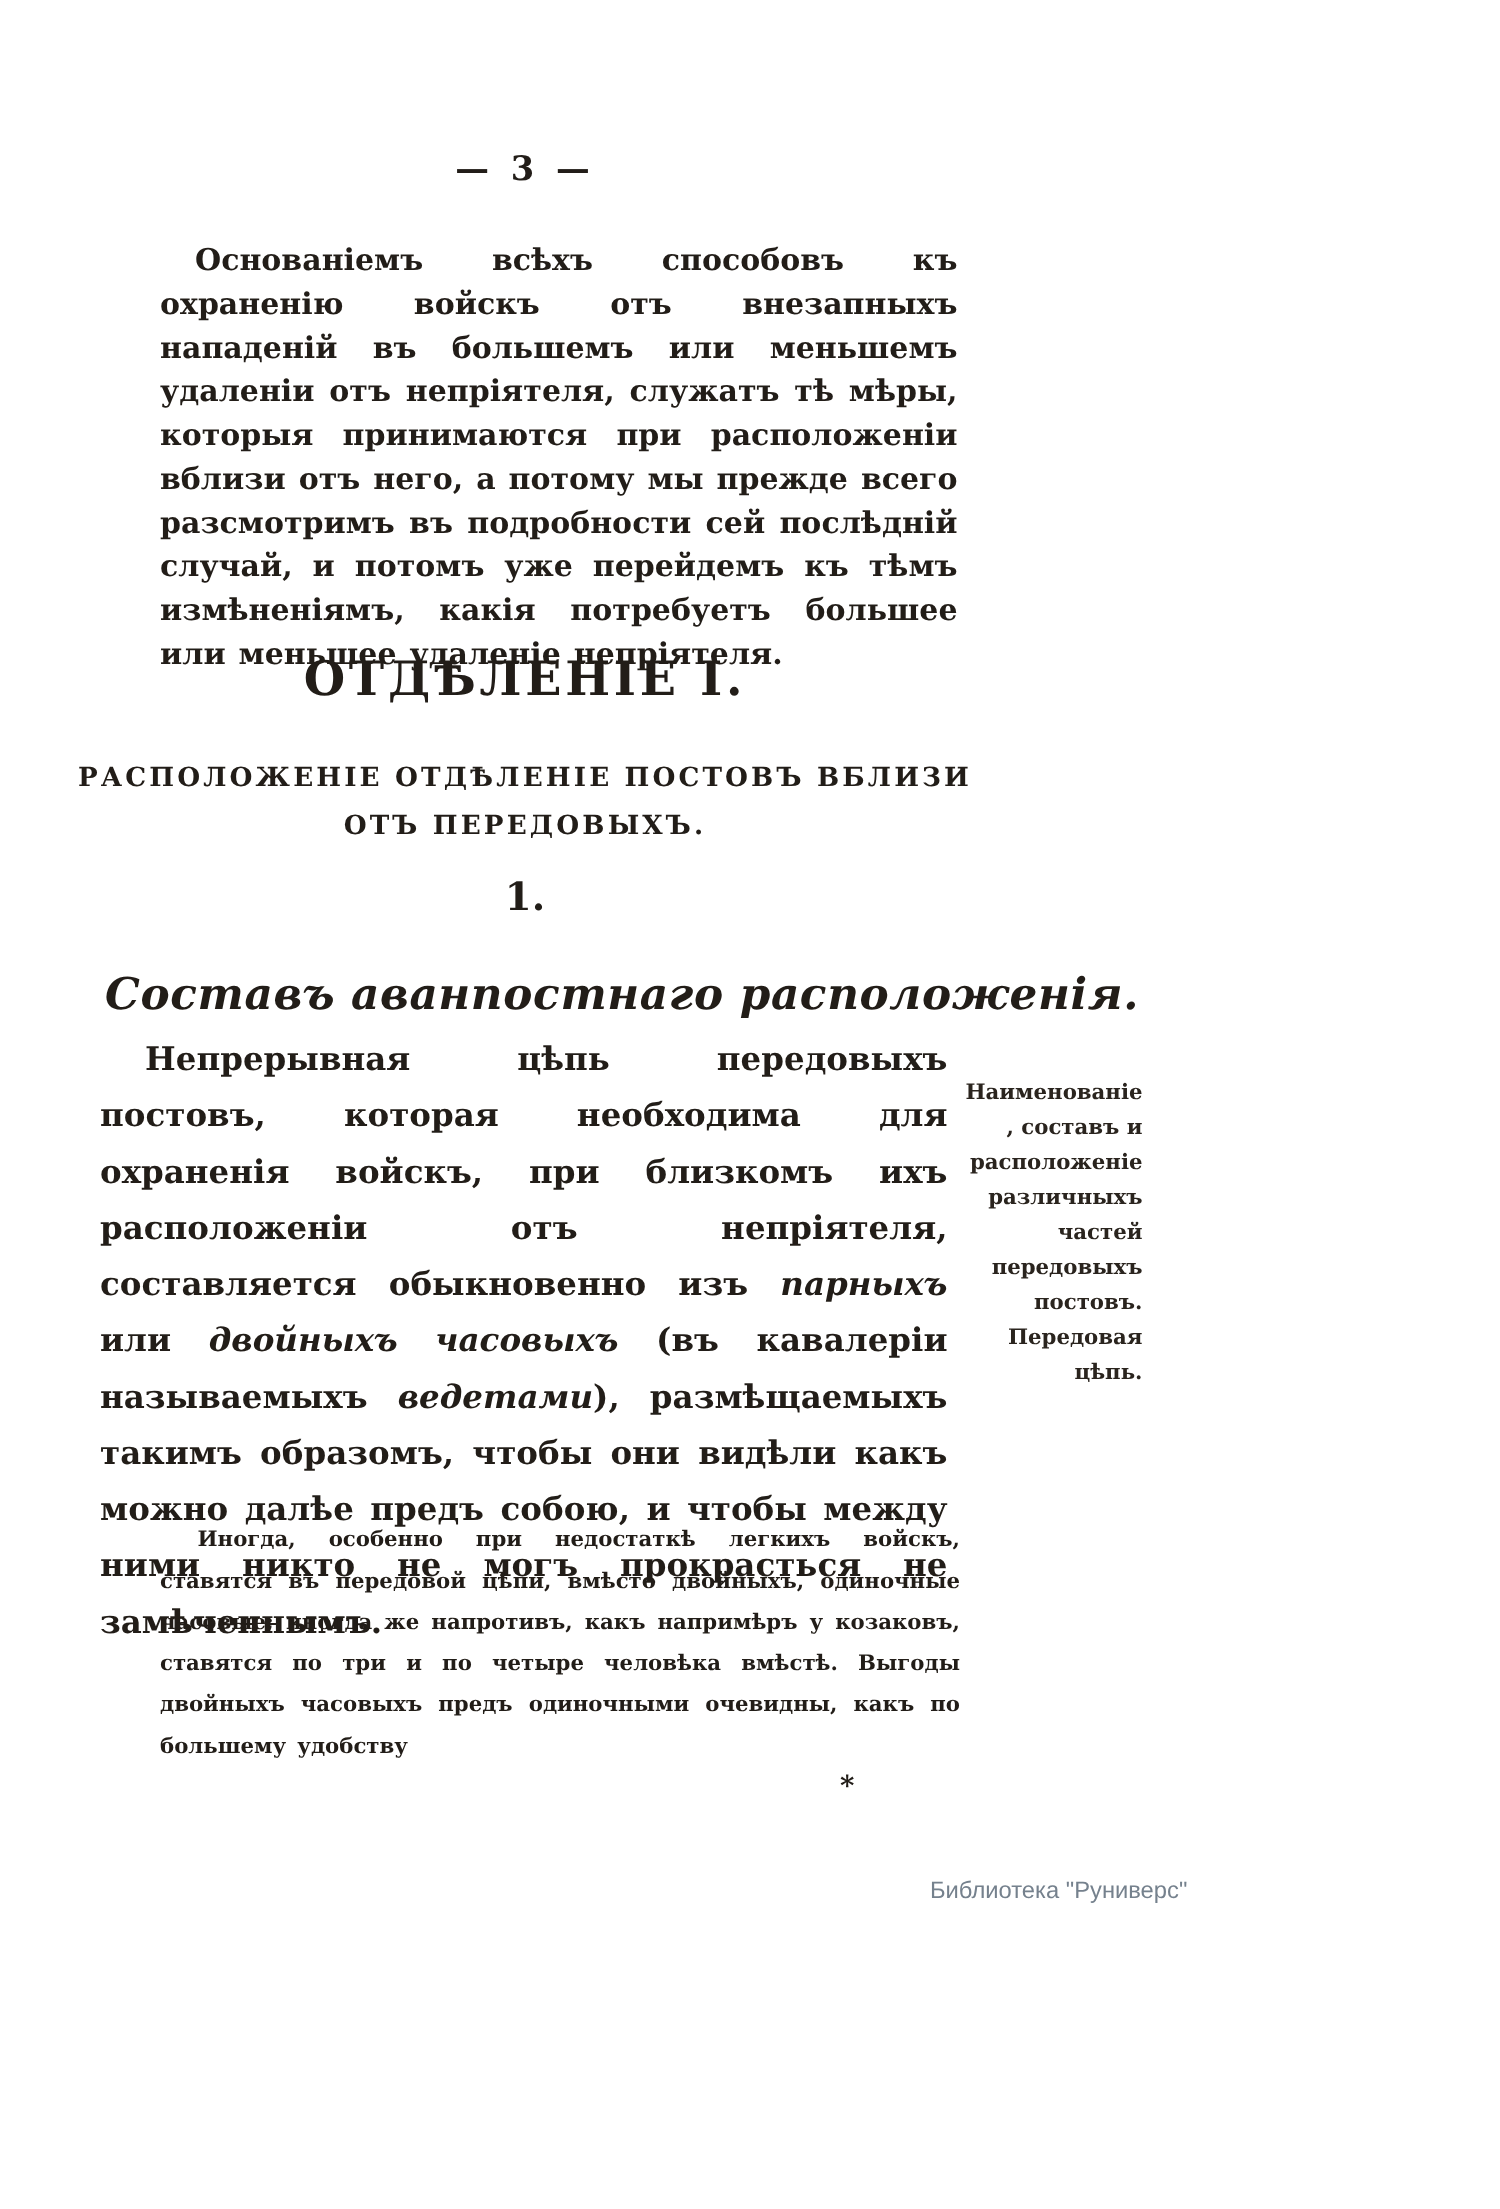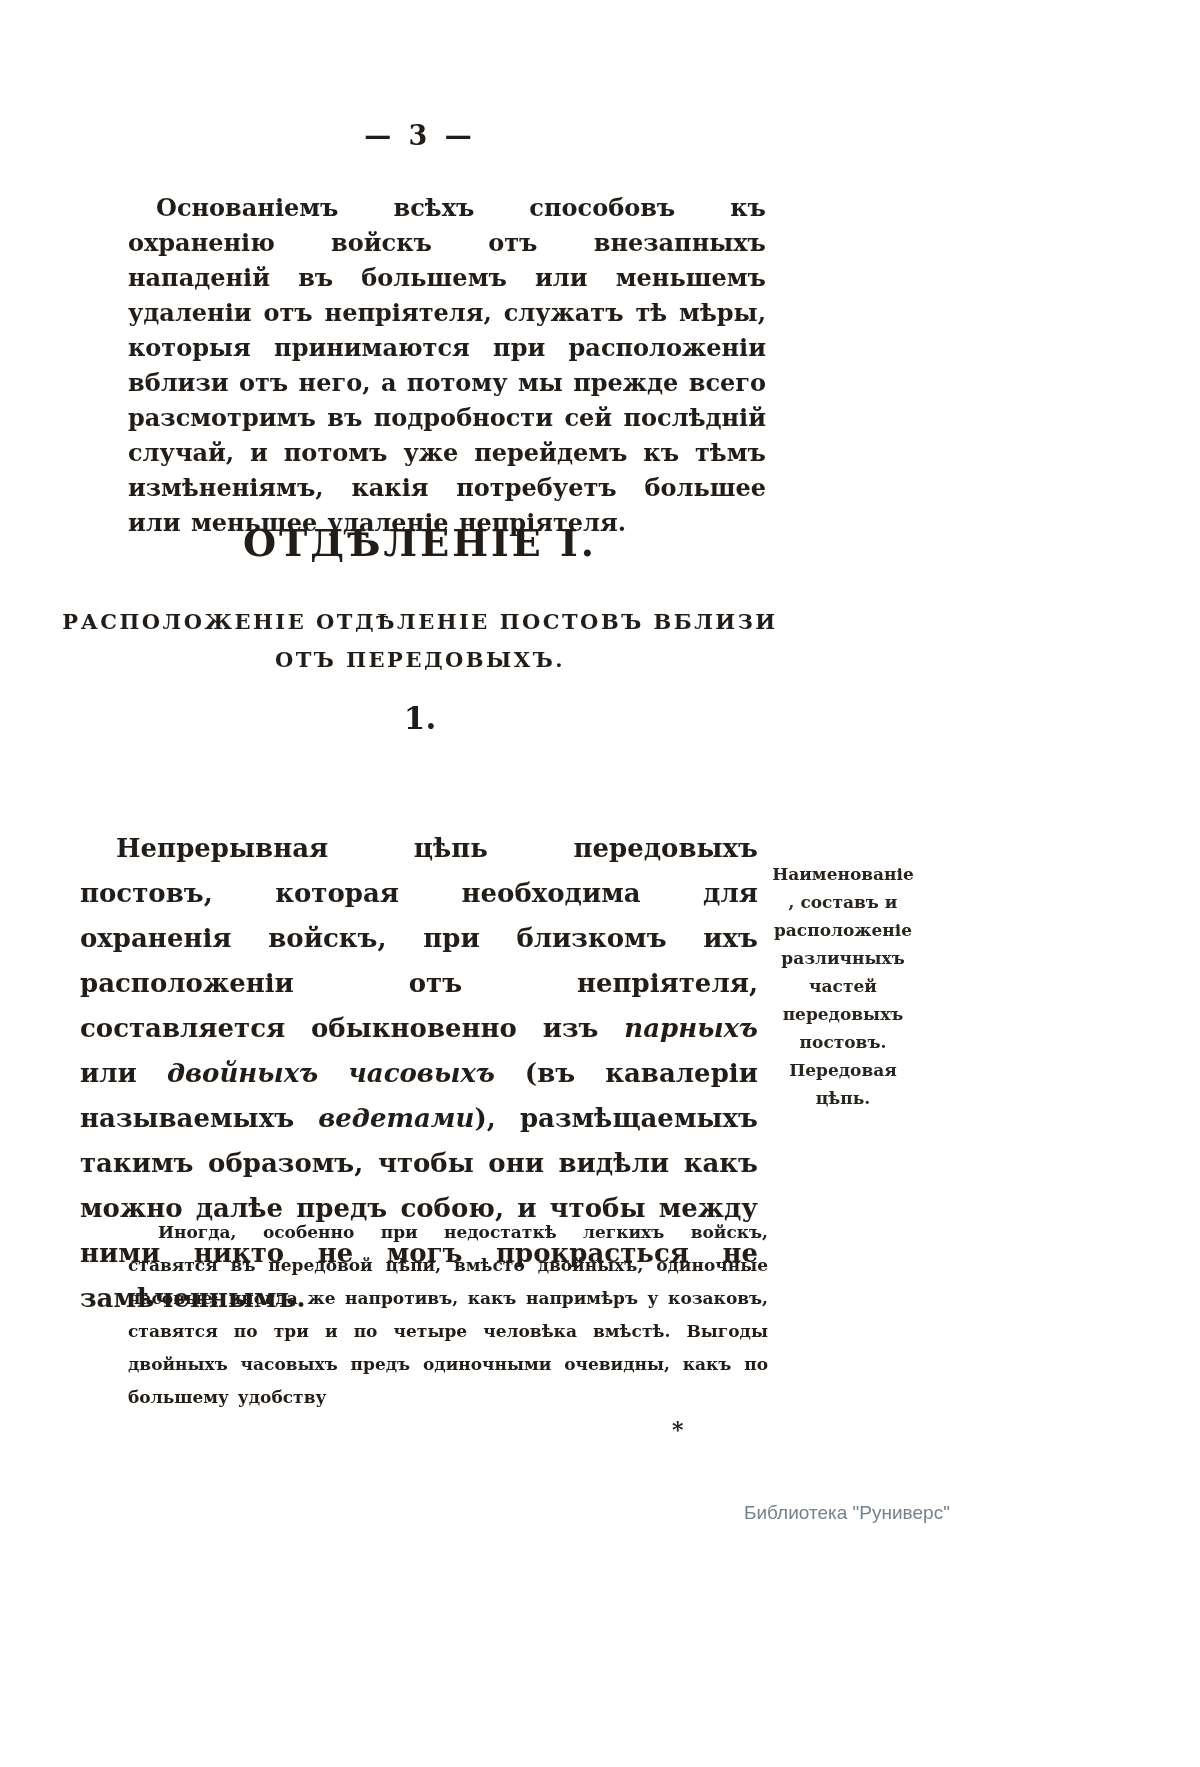--- a/index.html
+++ b/index.html
@@ -76,21 +76,21 @@
     word-spacing: 4px;
   }
   .main-paragraph .em { font-style: italic; }
   .margin-note {
     position: absolute;
     top: 860px; left: 772px; width: 142px;
     font-size: 17px;
     line-height: 28px;
     font-weight: bold;
     color: #2a241e;
-    text-align: center;
+    text-align: right;
     overflow-wrap: break-word;
   }
   .small-paragraph {
     position: absolute;
     top: 1216px; left: 128px; width: 640px;
     font-size: 17px;
     line-height: 33px;
     font-weight: bold;
     text-align: justify;
     text-indent: 30px;
@@ -121,20 +121,21 @@
 
   <h1 class="section-heading">ОТДѢЛЕНІЕ I.</h1>
 
   <h2 class="section-subheading">
     <div>РАСПОЛОЖЕНІЕ ОТДѢЛЕНІЕ ПОСТОВЪ ВБЛИЗИ</div>
     <div>ОТЪ ПЕРЕДОВЫХЪ.</div>
   </h2>
 
   <div class="subsection-number">1.</div>
 
+  <h3 class="subsection-title">Составъ аванпостнаго расположенія.</h3>
 
   <p class="main-paragraph"><span>Непрерывная цѣпь передовыхъ постовъ, которая необходима для охраненія войскъ, при близкомъ ихъ расположеніи отъ непріятеля, составляется обыкновенно изъ </span><span class="em">парныхъ</span><span> или </span><span class="em">двойныхъ часовыхъ</span><span> (въ кавалеріи называемыхъ </span><span class="em">ведетами</span><span>), размѣщаемыхъ такимъ образомъ, чтобы они видѣли какъ можно далѣе предъ собою, и чтобы между ними никто не могъ прокрасться не замѣченнымъ.</span></p>
 
   <aside class="margin-note">Наименованіе, составъ и расположеніе различныхъ частей передовыхъ постовъ. Передовая цѣпь.</aside>
 
   <p class="small-paragraph">Иногда, особенно при недостаткѣ легкихъ войскъ, ставятся въ передовой цѣпи, вмѣсто двойныхъ, одиночные часовые; иногда же напротивъ, какъ напримѣръ у козаковъ, ставятся по три и по четыре человѣка вмѣстѣ. Выгоды двойныхъ часовыхъ предъ одиночными очевидны, какъ по большему удобству</p>
 
   <div class="footnote-mark">*</div>
 
   <div class="watermark">Библиотека "Руниверс"</div>

